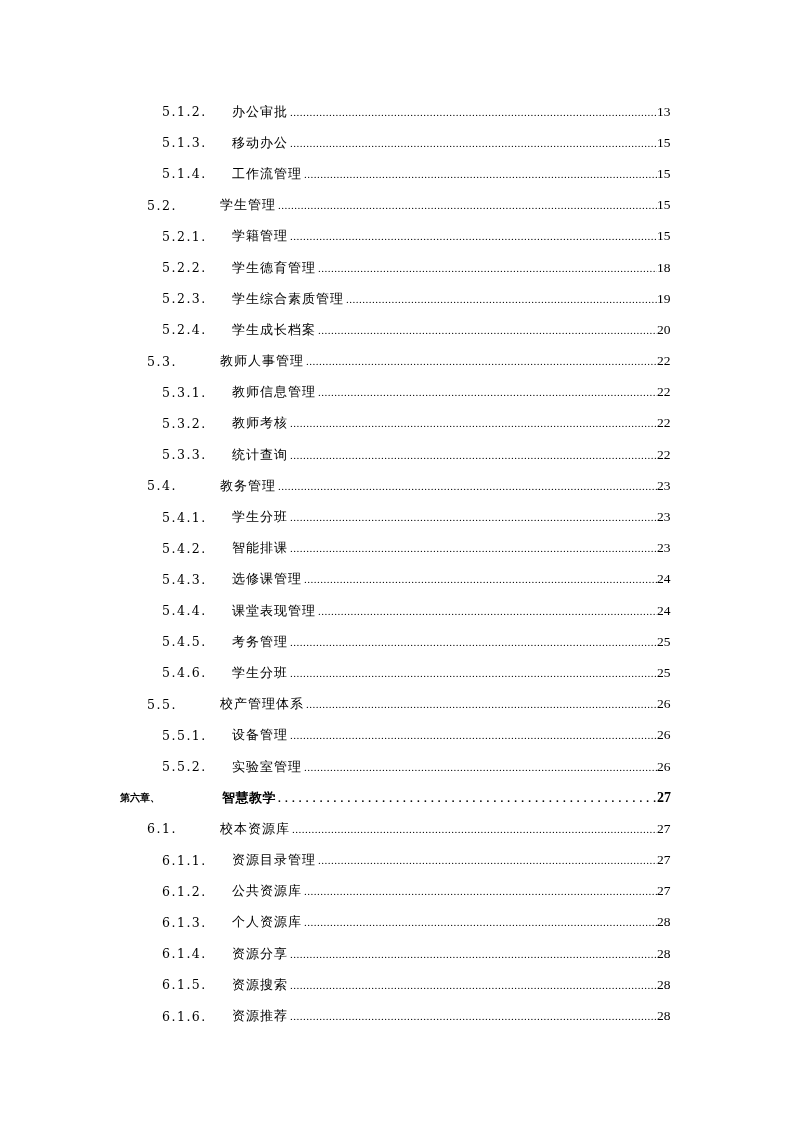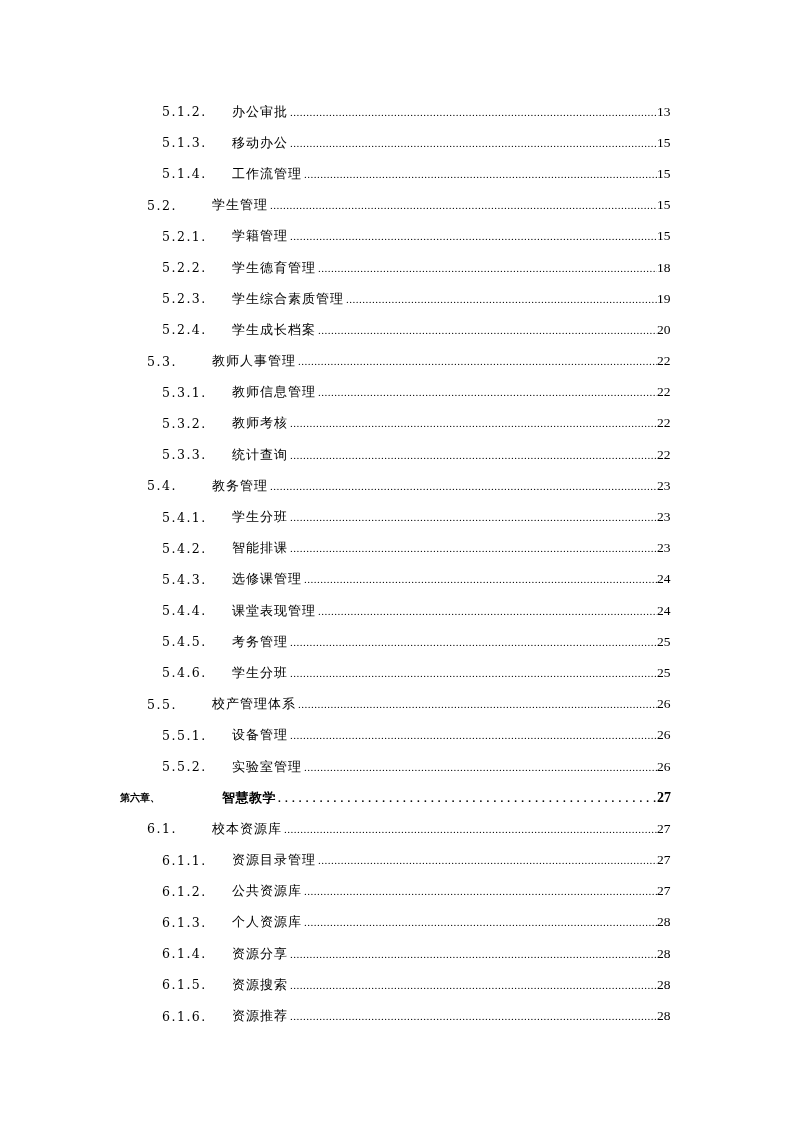--- a/index.html
+++ b/index.html
@@ -64,21 +64,21 @@
       font-family: "Liberation Serif", serif;
       font-size: 13.5px;
       text-align: left;
       min-width: 16px;
     }
     
     .lvl3 .toc-num { left: 162px; }
     .lvl3 .toc-body { left: 232px; }
     
     .lvl2 .toc-num { left: 147px; }
-    .lvl2 .toc-body { left: 212px; }
+    .lvl2 .toc-body { left: 220px; }
     
     .lvl1 .toc-num {
       left: 120px;
       font-weight: bold;
       font-family: "DejaVu Sans", "Liberation Sans", sans-serif;
       font-size: 10px;
       letter-spacing: 0;
     }
     .lvl1 .toc-body { left: 204px; }
     .lvl1 .toc-title {

